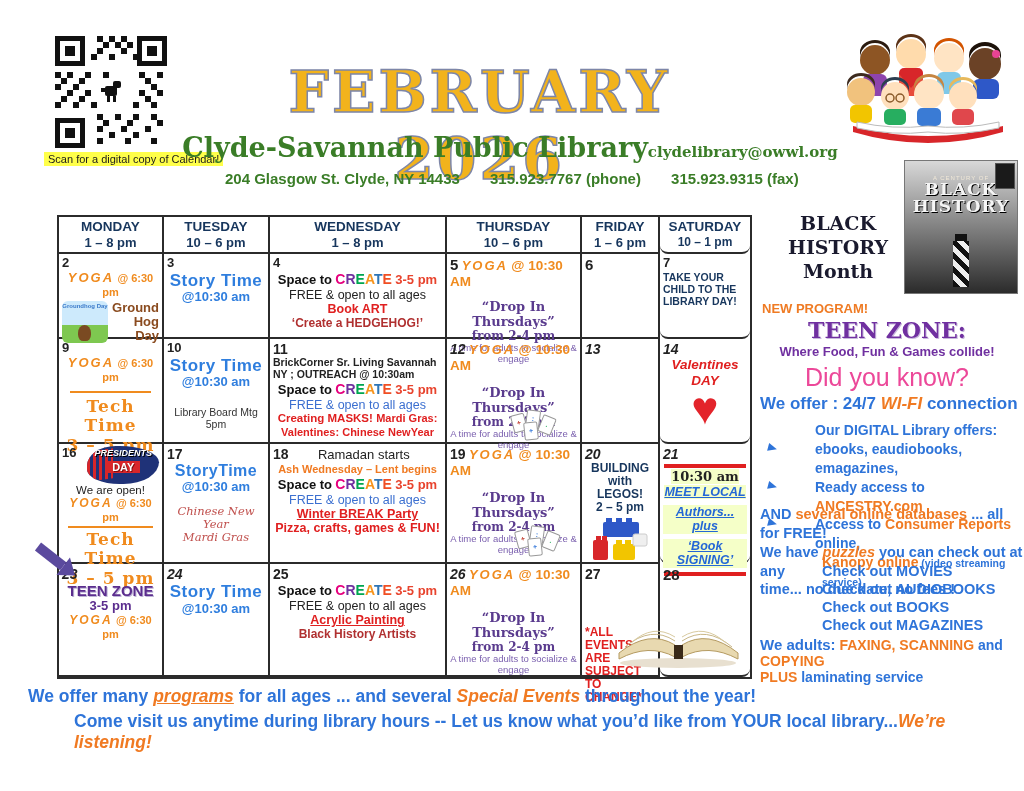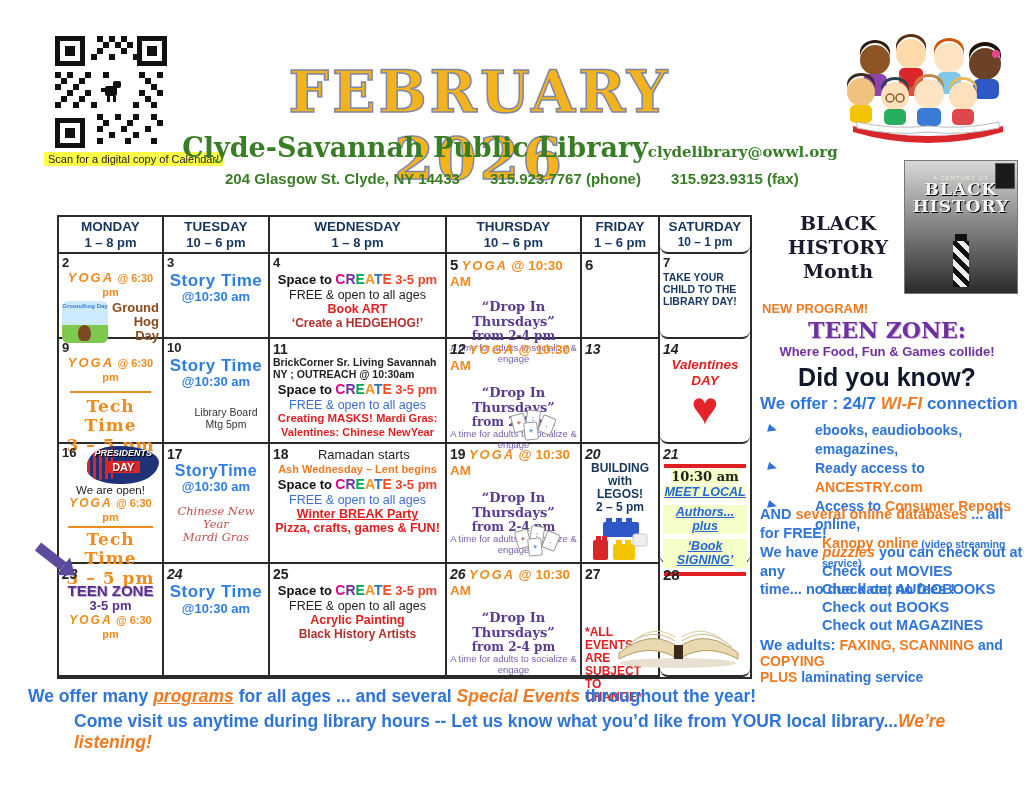--- a/index.html
+++ b/index.html
@@ -96,21 +96,21 @@
   .poster .tiny{font-size:6px;color:#f0e8d8;letter-spacing:1px;margin-top:14px;}
   .poster .big{font-family:"DejaVu Serif",serif;font-weight:bold;font-size:17px;line-height:1.0;letter-spacing:1px;
                color:#f5f5f5;text-shadow:1px 1px #000;}
   .poster .badge{position:absolute;right:2px;top:2px;width:18px;height:24px;background:#1a1a1a;border:1px solid #555;}
   .poster .lh{position:absolute;left:48px;bottom:6px;width:16px;height:46px;
               background:repeating-linear-gradient(45deg,#111 0 5px,#eee 5px 10px);}
   .poster .lh-top{position:absolute;left:50px;bottom:52px;width:12px;height:7px;background:#111;}
   .np{color:#ef7b24;font-weight:bold;font-size:13px;}
   .tzone{font-family:"DejaVu Serif",serif;font-weight:bold;font-size:22px;color:#7030a0;text-shadow:1px 1px 0 #c8b8dc;text-align:center;}
   .tzsub{font-weight:bold;font-size:13px;color:#7030a0;text-align:center;}
-  .dyk{font-weight:bold;font-size:25px;color:#0f172a;text-align:center;}
+  .dyk{font-weight:normal;font-size:25px;color:#ec4899;text-align:center;}
   .blue{color:#2e74d9;}
   .org{color:#f07a22;}
   .wifi{font-size:17px;font-weight:bold;}
   .digrow{position:relative;padding-left:55px;font-size:14px;font-weight:bold;line-height:1.35;}
   .bullet{position:absolute;left:8px;top:4px;width:0;height:0;border-top:4px solid transparent;
           border-bottom:4px solid transparent;border-left:9px solid #2e74d9;transform:rotate(15deg);}
   .freeblk{font-size:14.5px;font-weight:bold;line-height:1.3;}
   .chk{font-size:14.5px;font-weight:bold;color:#2e74d9;line-height:1.25;}
   .offer{font-size:14px;font-weight:bold;}
 
@@ -292,21 +292,21 @@
       <hr class="ohr">
       <div class="tech">Tech Time</div>
       <div class="tech">3 – 5 pm</div>
     </div>
     <div class="cell">
       <div class="dnum">10</div>
       <div class="ctr">
         <div class="story">Story Time</div>
         <div class="story-t">@10:30 am</div>
       </div>
-      <div class="ctr" style="font-size:10.5px;color:#333;margin-top:16px;margin-left:20px;">Library Board Mtg  5pm</div>
+      <div class="ctr" style="font-size:10.5px;color:#333;margin-top:16px;">Library Board Mtg  5pm</div>
     </div>
     <div class="cell">
       <div class="dnum" style="font-size:14px;">11</div>
       <div style="font-size:10.5px;font-weight:bold;line-height:11.5px;">
         <div>BrickCorner Sr. Living Savannah</div>
         <div>NY ; OUTREACH @ 10:30am</div>
       </div>
       <div class="ctr" style="margin-top:1px;">
         <span class="space">Space to</span>
         <span class="crt cr0">C</span><span class="crt cr1">R</span><span class="crt cr2">E</span><span class="crt cr3">A</span><span class="crt cr4">T</span><span class="crt cr5">E</span>
@@ -465,21 +465,21 @@
       </div>
     </div>
     <div class="cell">
       <div class="dnum" style="font-size:14px;">25</div>
       <div class="ctr">
         <span class="space">Space to</span>
         <span class="crt cr0">C</span><span class="crt cr1">R</span><span class="crt cr2">E</span><span class="crt cr3">A</span><span class="crt cr4">T</span><span class="crt cr5">E</span>
         <span class="ctime">3-5 pm</span>
       </div>
       <div class="ctr free-k">FREE &amp; open to all ages</div>
-      <div class="ctr redb" style="font-size:12.5px;">Acrylic Painting</div>
+      <div class="ctr redb" style="font-size:12.5px;text-decoration:underline;">Acrylic Painting</div>
       <div class="ctr dredb" style="font-size:12px;">Black History Artists</div>
     </div>
     <div class="cell">
       <div>
         <span class="dnum it" style="font-size:14px;">26</span>
         <span class="yoga">YOGA</span>
         <span class="yt" style="font-size:13.5px;">@ 10:30 AM</span>
       </div>
       <div class="ctr" style="margin-top:12px;">
         <div class="drop1">“Drop In Thursdays”</div>
@@ -532,20 +532,21 @@
 
   <div class="abs np" style="left:762px;top:301px;">NEW PROGRAM!</div>
   <div class="abs tzone" style="left:756px;top:317px;width:262px;">TEEN ZONE:</div>
   <div class="abs tzsub" style="left:756px;top:344px;width:262px;">Where Food, Fun &amp; Games collide!</div>
   <div class="abs dyk" style="left:756px;top:363px;width:262px;">Did you know?</div>
   <div class="abs wifi" style="left:760px;top:394px;">
     <span class="blue">We offer :  24/7 </span><span class="org" style="font-style:italic;">WI-FI</span><span class="blue"> connection</span>
   </div>
 
   <div class="abs" style="left:760px;top:421px;width:262px;">
+    <div class="digrow blue">Our DIGITAL Library offers:</div>
     <div class="digrow">
       <span class="bullet"></span>
       <span class="blue">ebooks, eaudiobooks, emagazines,</span>
     </div>
     <div class="digrow">
       <span class="bullet"></span>
       <span class="blue">Ready access to </span><span class="org">ANCESTRY.com</span>
     </div>
     <div class="digrow">
       <span class="bullet"></span>

